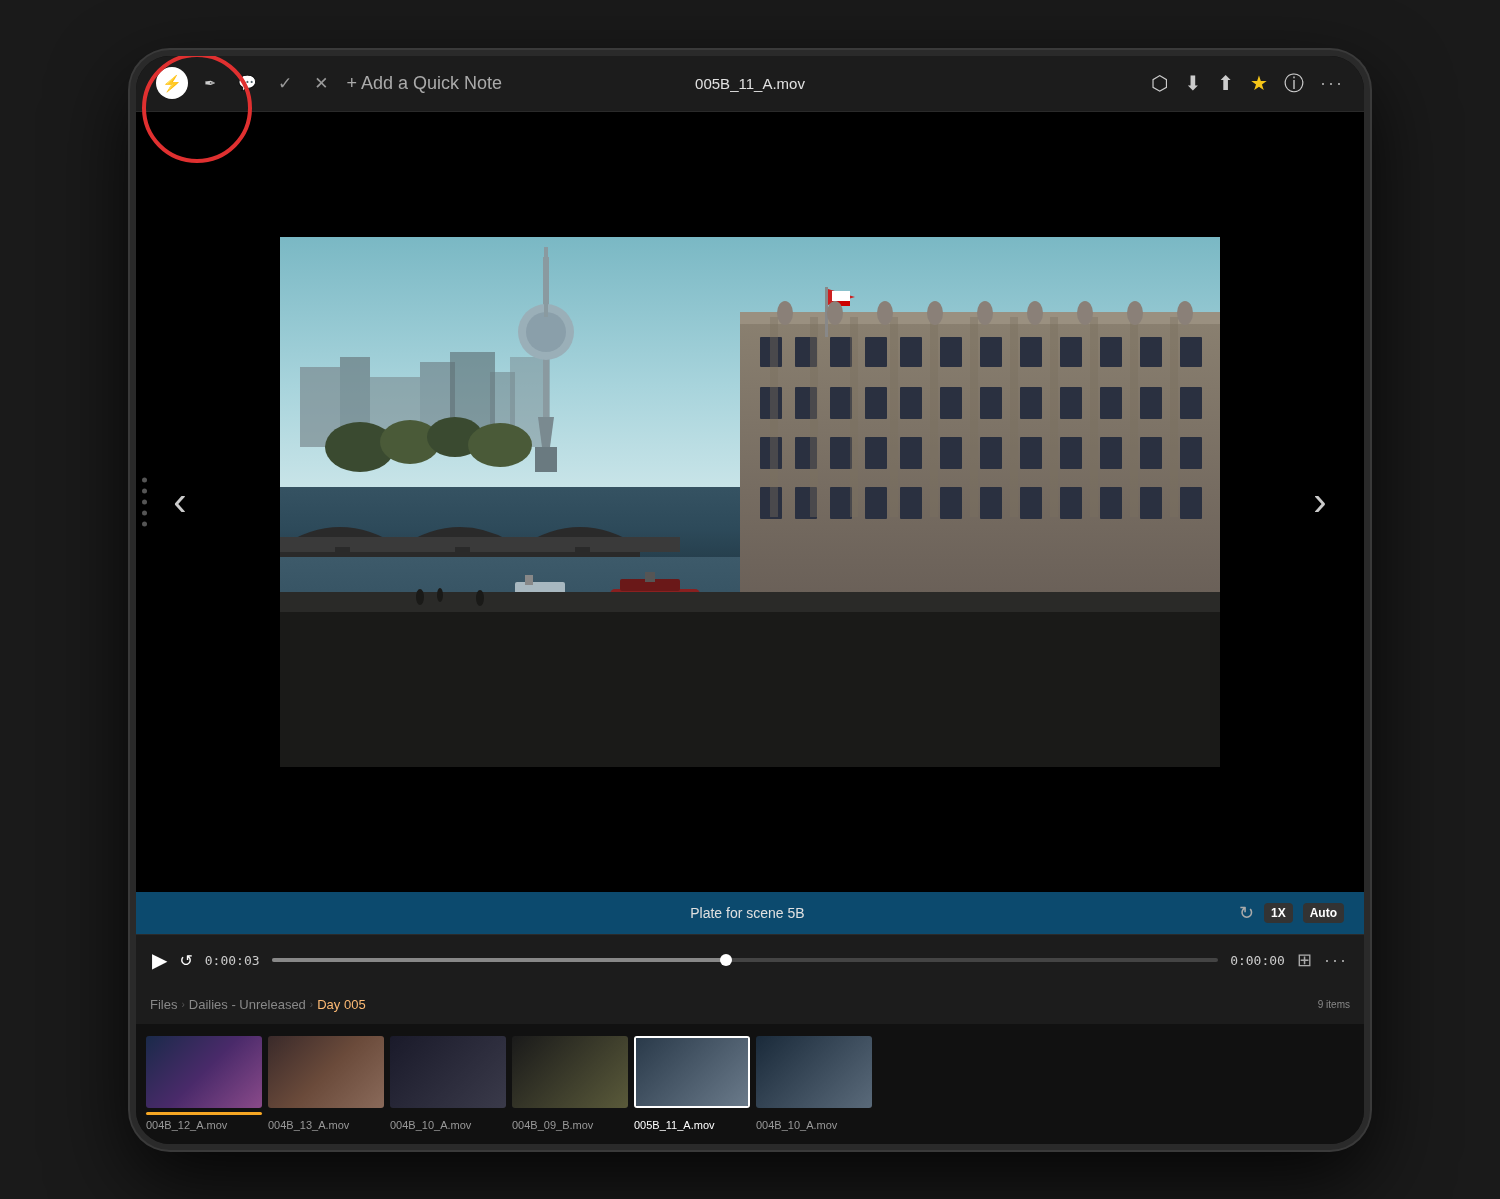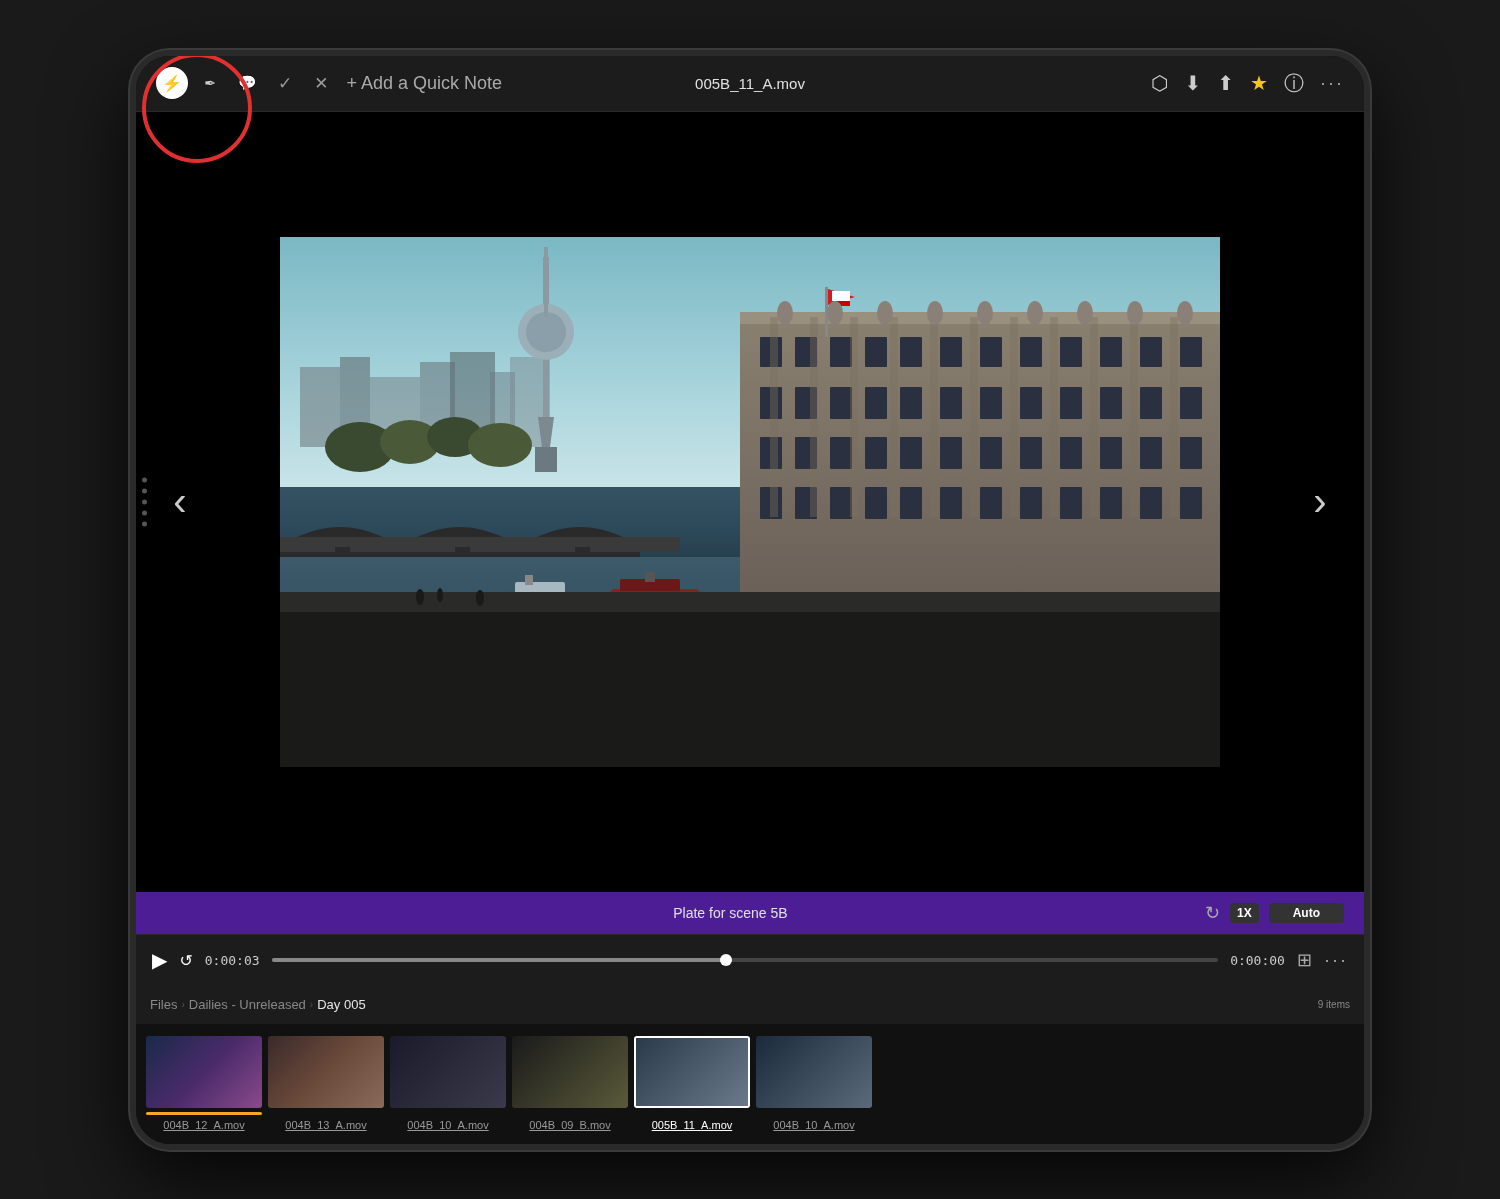--- a/index.html
+++ b/index.html
@@ -198,21 +198,21 @@
 
     .side-dot {
       width: 5px;
       height: 5px;
       border-radius: 50%;
       background: #555;
     }
 
     
     .caption-bar {
-      background: #4c1d95;
+      background: #0c4a6e;
       height: 42px;
       display: flex;
       align-items: center;
       justify-content: center;
       padding: 0 20px;
       flex-shrink: 0;
     }
 
     .caption-text {
       color: #e0e0e0;
@@ -234,21 +234,21 @@
       font-weight: 600;
       padding: 3px 7px;
       border-radius: 4px;
     }
 
     .auto-badge {
       background: #333;
       color: #fff;
       font-size: 12px;
       font-weight: 600;
-      padding: 3px 24px;
+      padding: 3px 7px;
       border-radius: 4px;
     }
 
     .refresh-icon {
       color: #aaa;
       font-size: 18px;
       cursor: pointer;
     }
 
     
@@ -350,21 +350,21 @@
       color: #888;
       font-size: 13px;
     }
 
     .breadcrumb-item {
       color: #888;
       cursor: pointer;
     }
 
     .breadcrumb-item.active {
-      color: #e5e5e5;
+      color: #fdba74;
     }
 
     .breadcrumb-sep {
       color: #555;
       font-size: 10px;
     }
 
     .item-count {
       color: #888;
       font-size: 10px;
@@ -419,26 +419,25 @@
       background: transparent;
     }
 
     .thumb-item.has-bar .thumb-bar {
       background: #f5a623;
     }
 
     .thumb-label {
       color: #999;
       font-size: 11px;
-      text-align: center;
+      text-align: left;
       width: 116px;
       white-space: nowrap;
       overflow: hidden;
       text-overflow: ellipsis;
-      text-decoration: underline;
     }
 
     .thumb-item.selected .thumb-label {
       color: #fff;
     }
 
     
     .thumb-bg-1 { background: linear-gradient(135deg, #1a2a4a, #4a2a6a, #8a4a8a); }
     .thumb-bg-2 { background: linear-gradient(135deg, #1a1a1a, #3a2a1a, #5a3a1a); }
     .thumb-bg-3 { background: linear-gradient(135deg, #3a2a2a, #6a4a3a, #8a6a5a); }

